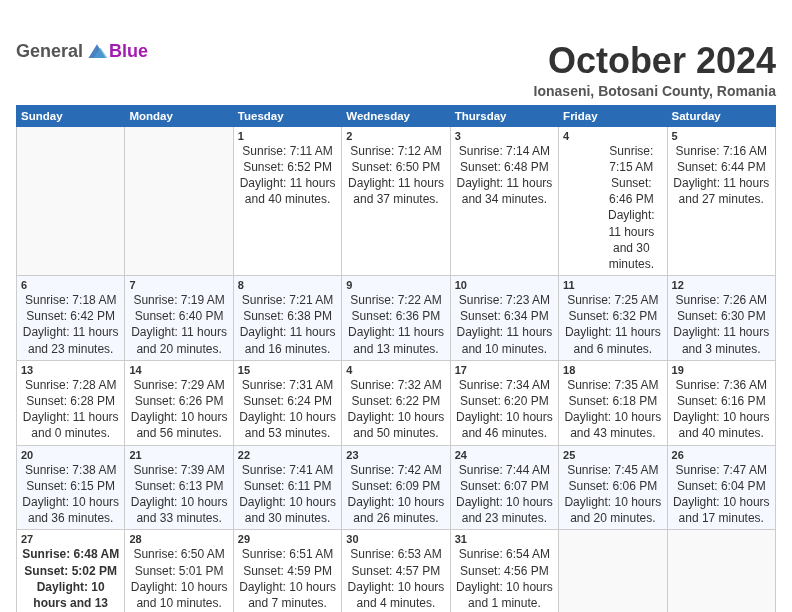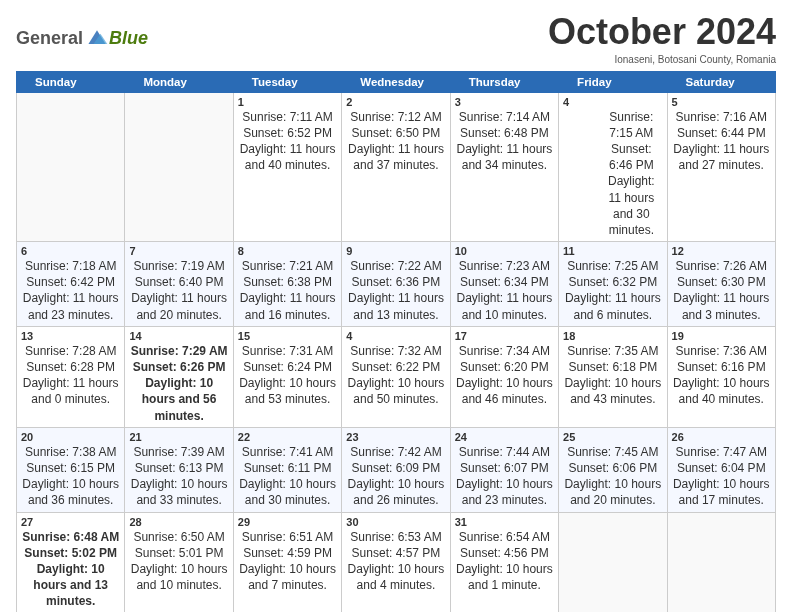--- a/index.html
+++ b/index.html
@@ -12,70 +12,72 @@
     }
     .page {
       width: 792px;
       height: 612px;
       padding: 12px 16px 12px 16px;
       display: flex;
       flex-direction: column;
     }
     .header {
       display: flex;
-      align-items: center;
+      align-items: flex-start;
       justify-content: space-between;
       margin-bottom: 6px;
+      margin-top: 29px;
     }
     .logo {
       display: flex;
       flex-direction: column;
       align-items: flex-start;
     }
     .logo-text {
       display: flex;
       align-items: center;
       font-size: 18px;
       font-weight: bold;
       color: #333;
     }
     .logo-general { color: #555; font-weight: bold; }
-    .logo-blue { color: #4d7c0f; font-weight: bold; font-style: italic; }
+    .logo-blue { color: #a21caf; font-weight: bold; }
     .logo-icon {
       width: 24px;
       height: 20px;
       margin-left: 2px;
       display: inline-block;
     }
     .title-block {
       text-align: right;
     }
     .month-title {
       font-size: 36px;
       font-weight: bold;
       color: #333;
       line-height: 1.1;
     }
     .location-title {
-      font-size: 10px;
+      font-size: 14px;
       color: #555;
       margin-top: 2px;
+      font-weight: bold;
     }
     .calendar {
       flex: 1;
       border-collapse: collapse;
       width: 100%;
       table-layout: fixed;
     }
     .calendar thead tr th {
       background: #2a6bb5;
       color: #fff;
       font-size: 11.5px;
       font-weight: bold;
-      padding: 4px 18px;
+      padding: 4px 4px;
       text-align: left;
       border: 1px solid #2a6bb5;
     }
     .calendar tbody tr td {
       border: 1px solid #ccc;
       vertical-align: top;
       padding: 3px 4px;
       font-size: 9px;
       color: #333;
       height: 80px;
@@ -218,21 +220,21 @@
         </tr>
         <tr>
           <td>
             <span class="day-number">13</span>
             <div class="day-info" style="white-space: pre-line;">Sunrise: 7:28 AM
 Sunset: 6:28 PM
 Daylight: 11 hours and 0 minutes.</div>
           </td>
           <td>
             <span class="day-number">14</span>
-            <div class="day-info" style="white-space: pre-line; font-weight: bold;">Sunrise: 7:29 AM
+            <div class="day-info" style="white-space: pre-line;">Sunrise: 7:29 AM
 Sunset: 6:26 PM
 Daylight: 10 hours and 56 minutes.</div>
           </td>
           <td>
             <span class="day-number">15</span>
             <div class="day-info" style="white-space: pre-line;">Sunrise: 7:31 AM
 Sunset: 6:24 PM
 Daylight: 10 hours and 53 minutes.</div>
           </td>
           <td>

